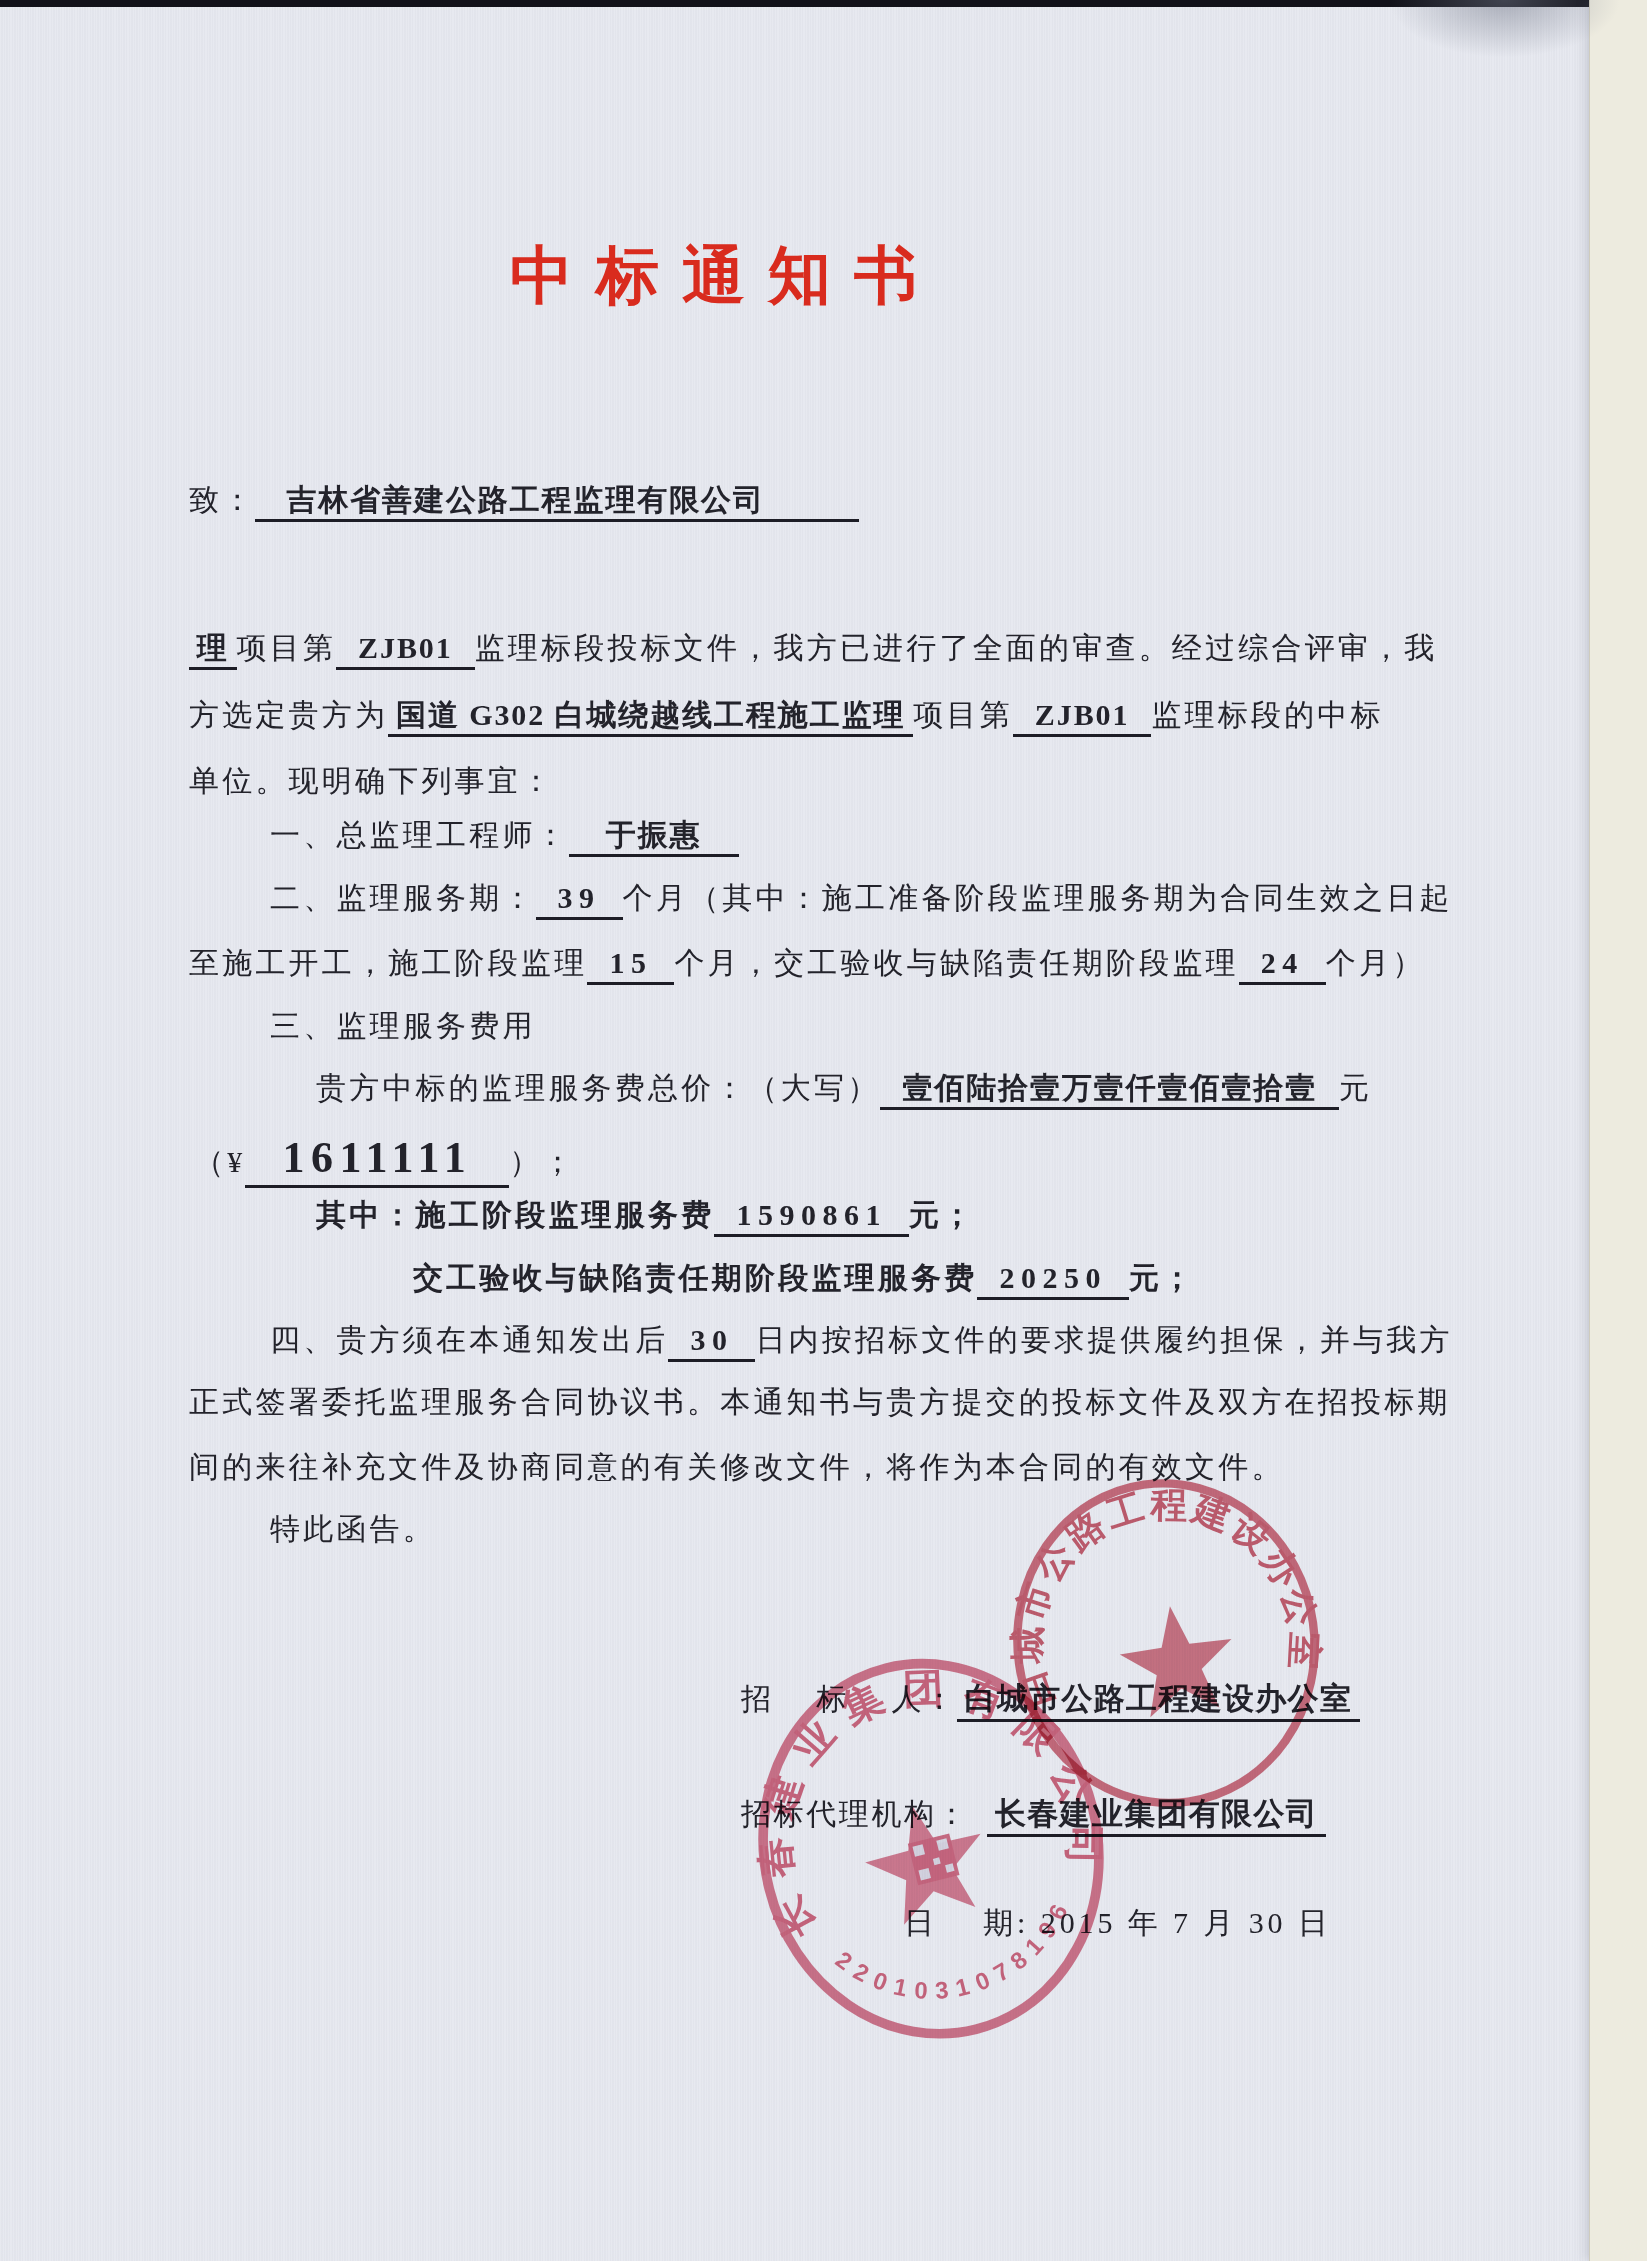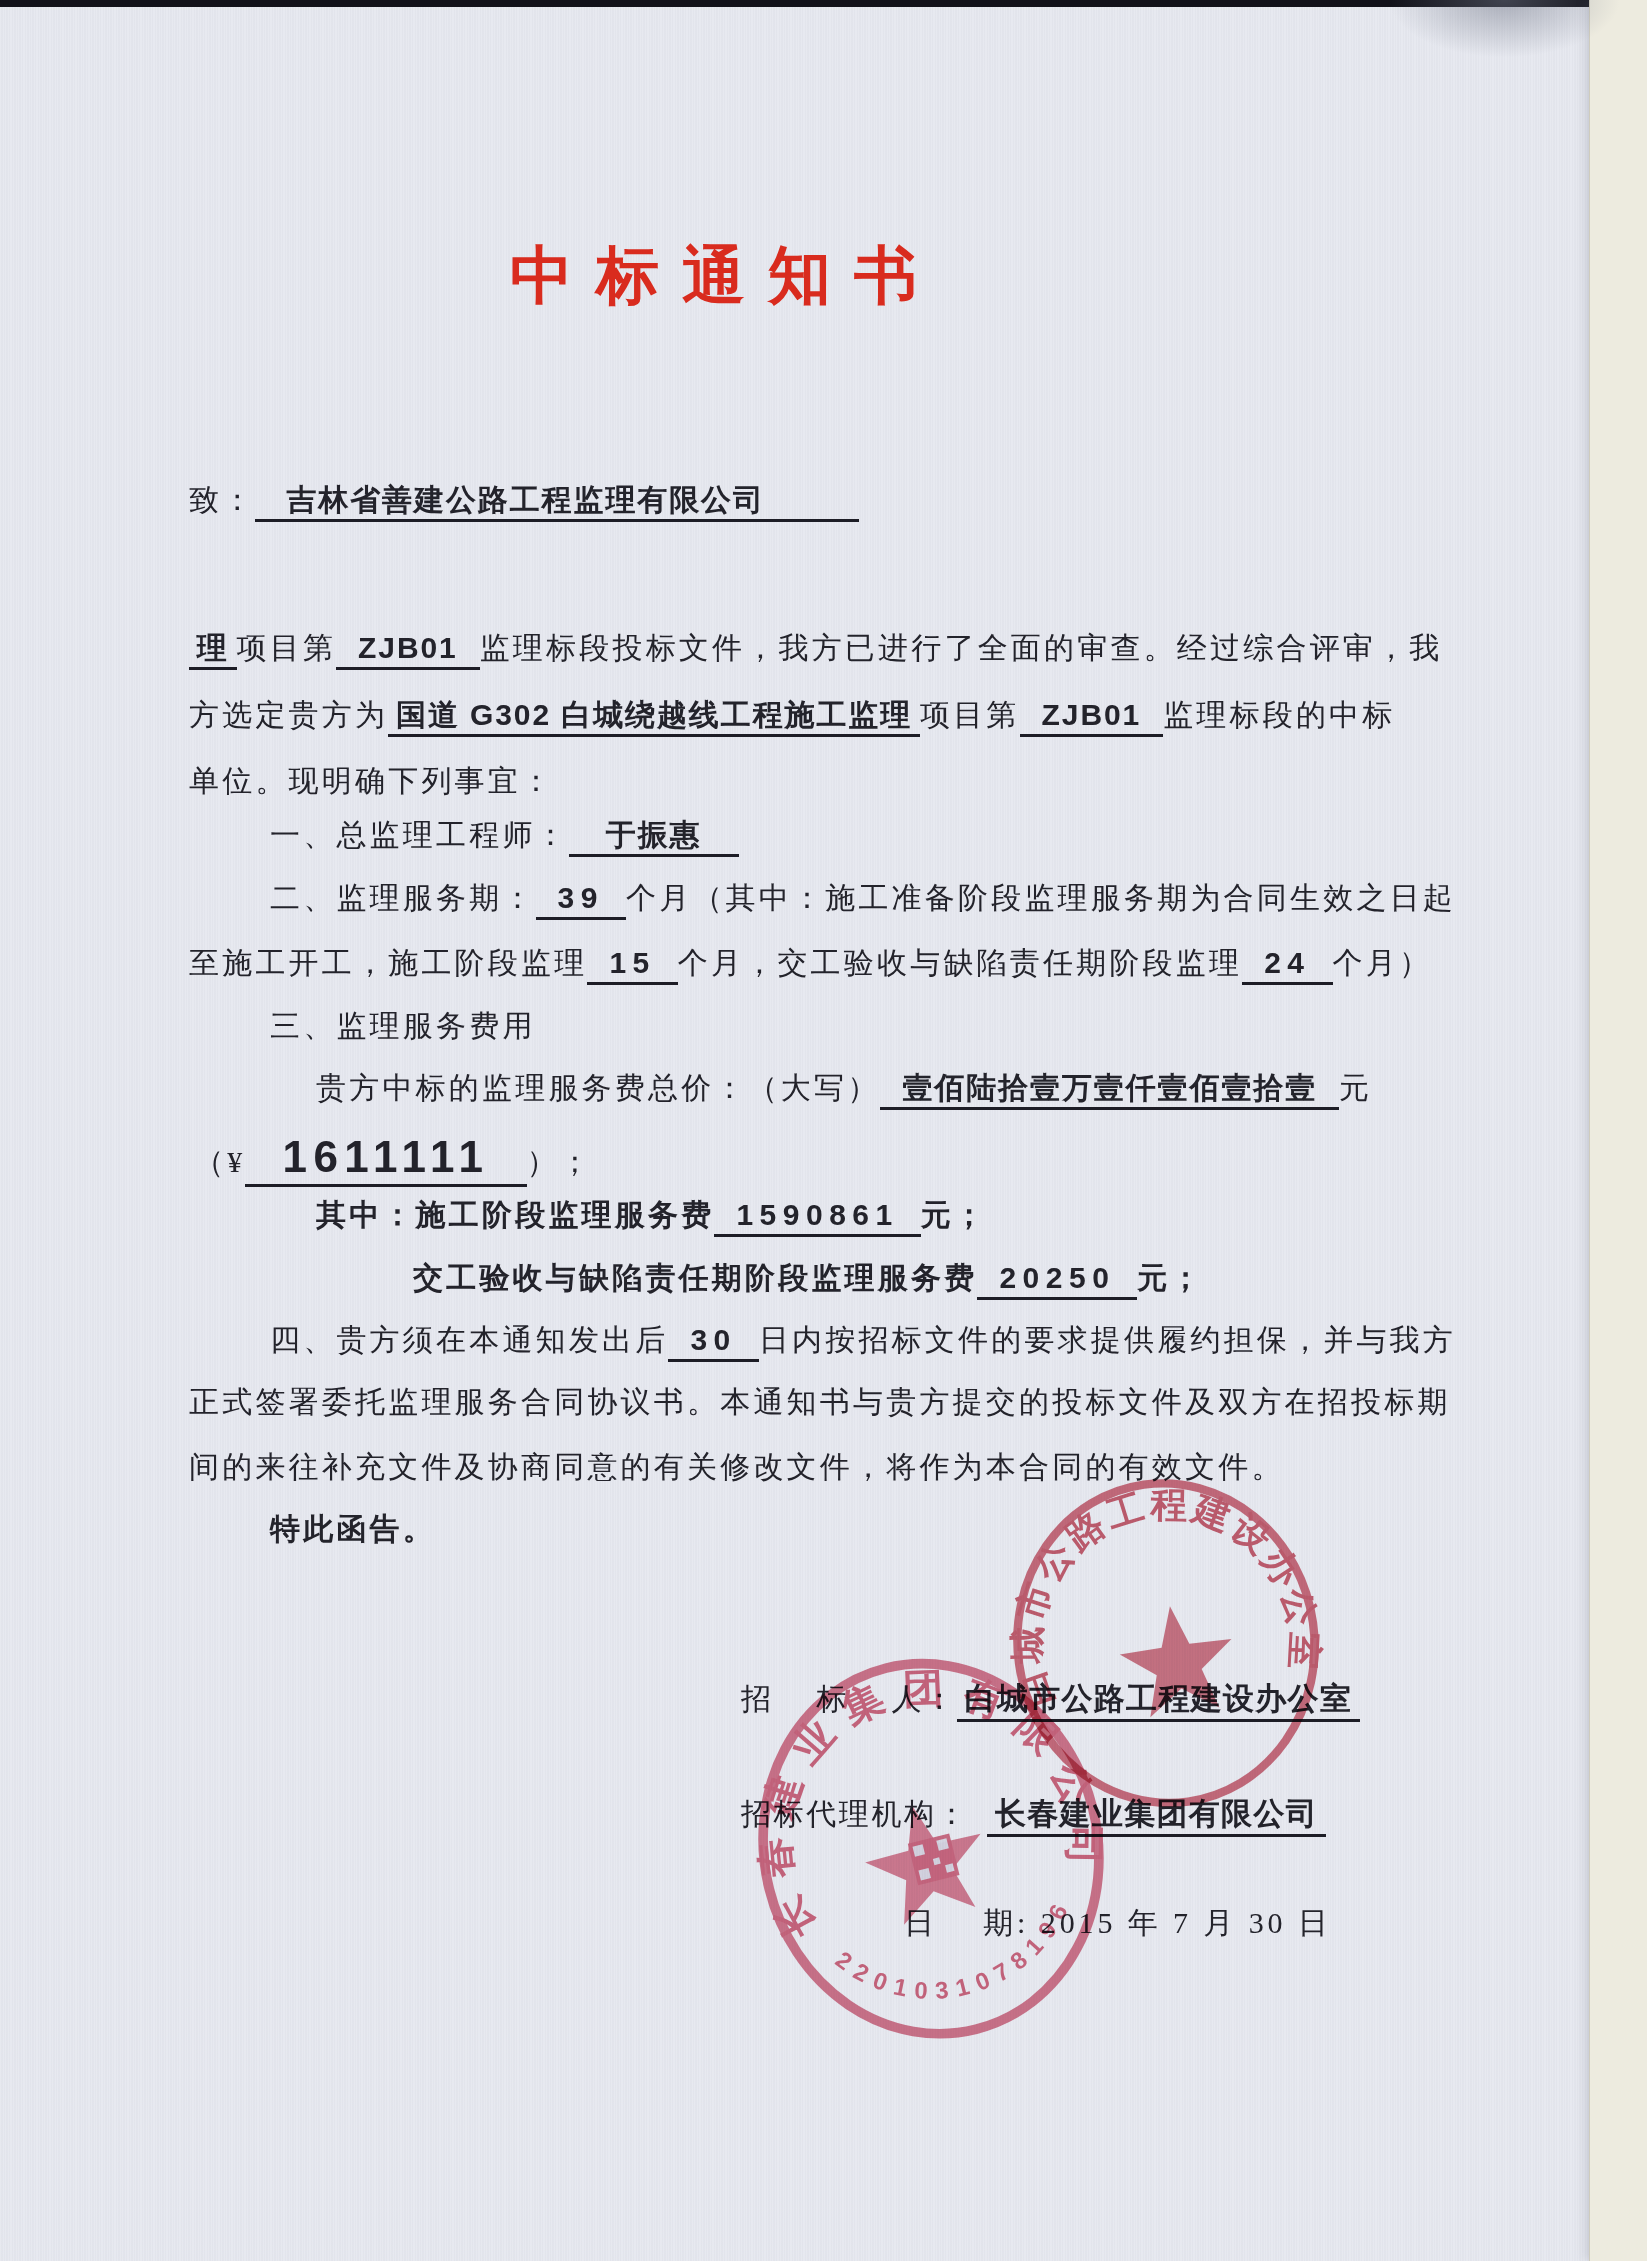--- a/index.html
+++ b/index.html
@@ -19,21 +19,21 @@
     position:absolute;top:233px;left:0;width:1450px;text-align:center;
     font-family:"Liberation Sans","DejaVu Sans",sans-serif;font-weight:700;
     font-size:63px;letter-spacing:23px;color:#d92b1e;
   }
   .line{position:absolute;white-space:nowrap;font-size:30px;letter-spacing:3.2px;}
   .u{border-bottom:3.2px solid #1d1d26;}
   .pad-s{padding:0 7.8px 3.2px;}
   .pad-m{padding:0 22px 3.2px;}
   .pad-l{padding:0 37px 3.2px;}
   .pad-xr{padding:0 94px 3.2px 31px;}
-  .v{font-family:Liberation Sans, sans-serif;font-weight:700;font-size:30px;letter-spacing:1.9px;}
+  .v{font-family:Liberation Serif, serif;font-weight:700;font-size:30px;letter-spacing:1.9px;}
   .num{letter-spacing:6.5px;}
   .lb{font-weight:700;}
   .sig-label{font-size:30px;letter-spacing:2.6px;}
   .sig-val{font-family:"Liberation Sans","DejaVu Sans",sans-serif;font-weight:700;font-size:31px;letter-spacing:1.3px;}
   .date-line{font-size:30px;letter-spacing:3.9px;text-align:right;}
   .stamp{position:absolute;mix-blend-mode:multiply;opacity:.87;}
   .stamp text{font-family:"Liberation Sans","DejaVu Sans",sans-serif;font-weight:700;}
 </style>
 </head>
 <body>
@@ -100,21 +100,21 @@
   </div>
 
   <div class="line" style="left:189px;top:1382px;">
     <span>正式签署委托监理服务合同协议书。本通知书与贵方提交的投标文件及双方在招投标期</span>
   </div>
 
   <div class="line" style="left:189px;top:1447px;">
     <span>间的来往补充文件及协商同意的有关修改文件，将作为本合同的有效文件。</span>
   </div>
 
-  <div class="line" style="left:270px;top:1509px;font-weight:bold;">
+  <div class="line" style="left:270px;top:1509px;">
     <span>特此函告。</span>
   </div>
 
   <div class="line sig-label" style="left:741px;top:1678px;">
     <span>招　 标　 人：</span><span class="sig-val u pad-s">白城市公路工程建设办公室</span>
   </div>
 
   <div class="line sig-label" style="left:741px;top:1793px;">
     <span>招标代理机构：</span><span class="sig-val u pad-s" style="margin-left:18px;">长春建业集团有限公司</span>
   </div>

